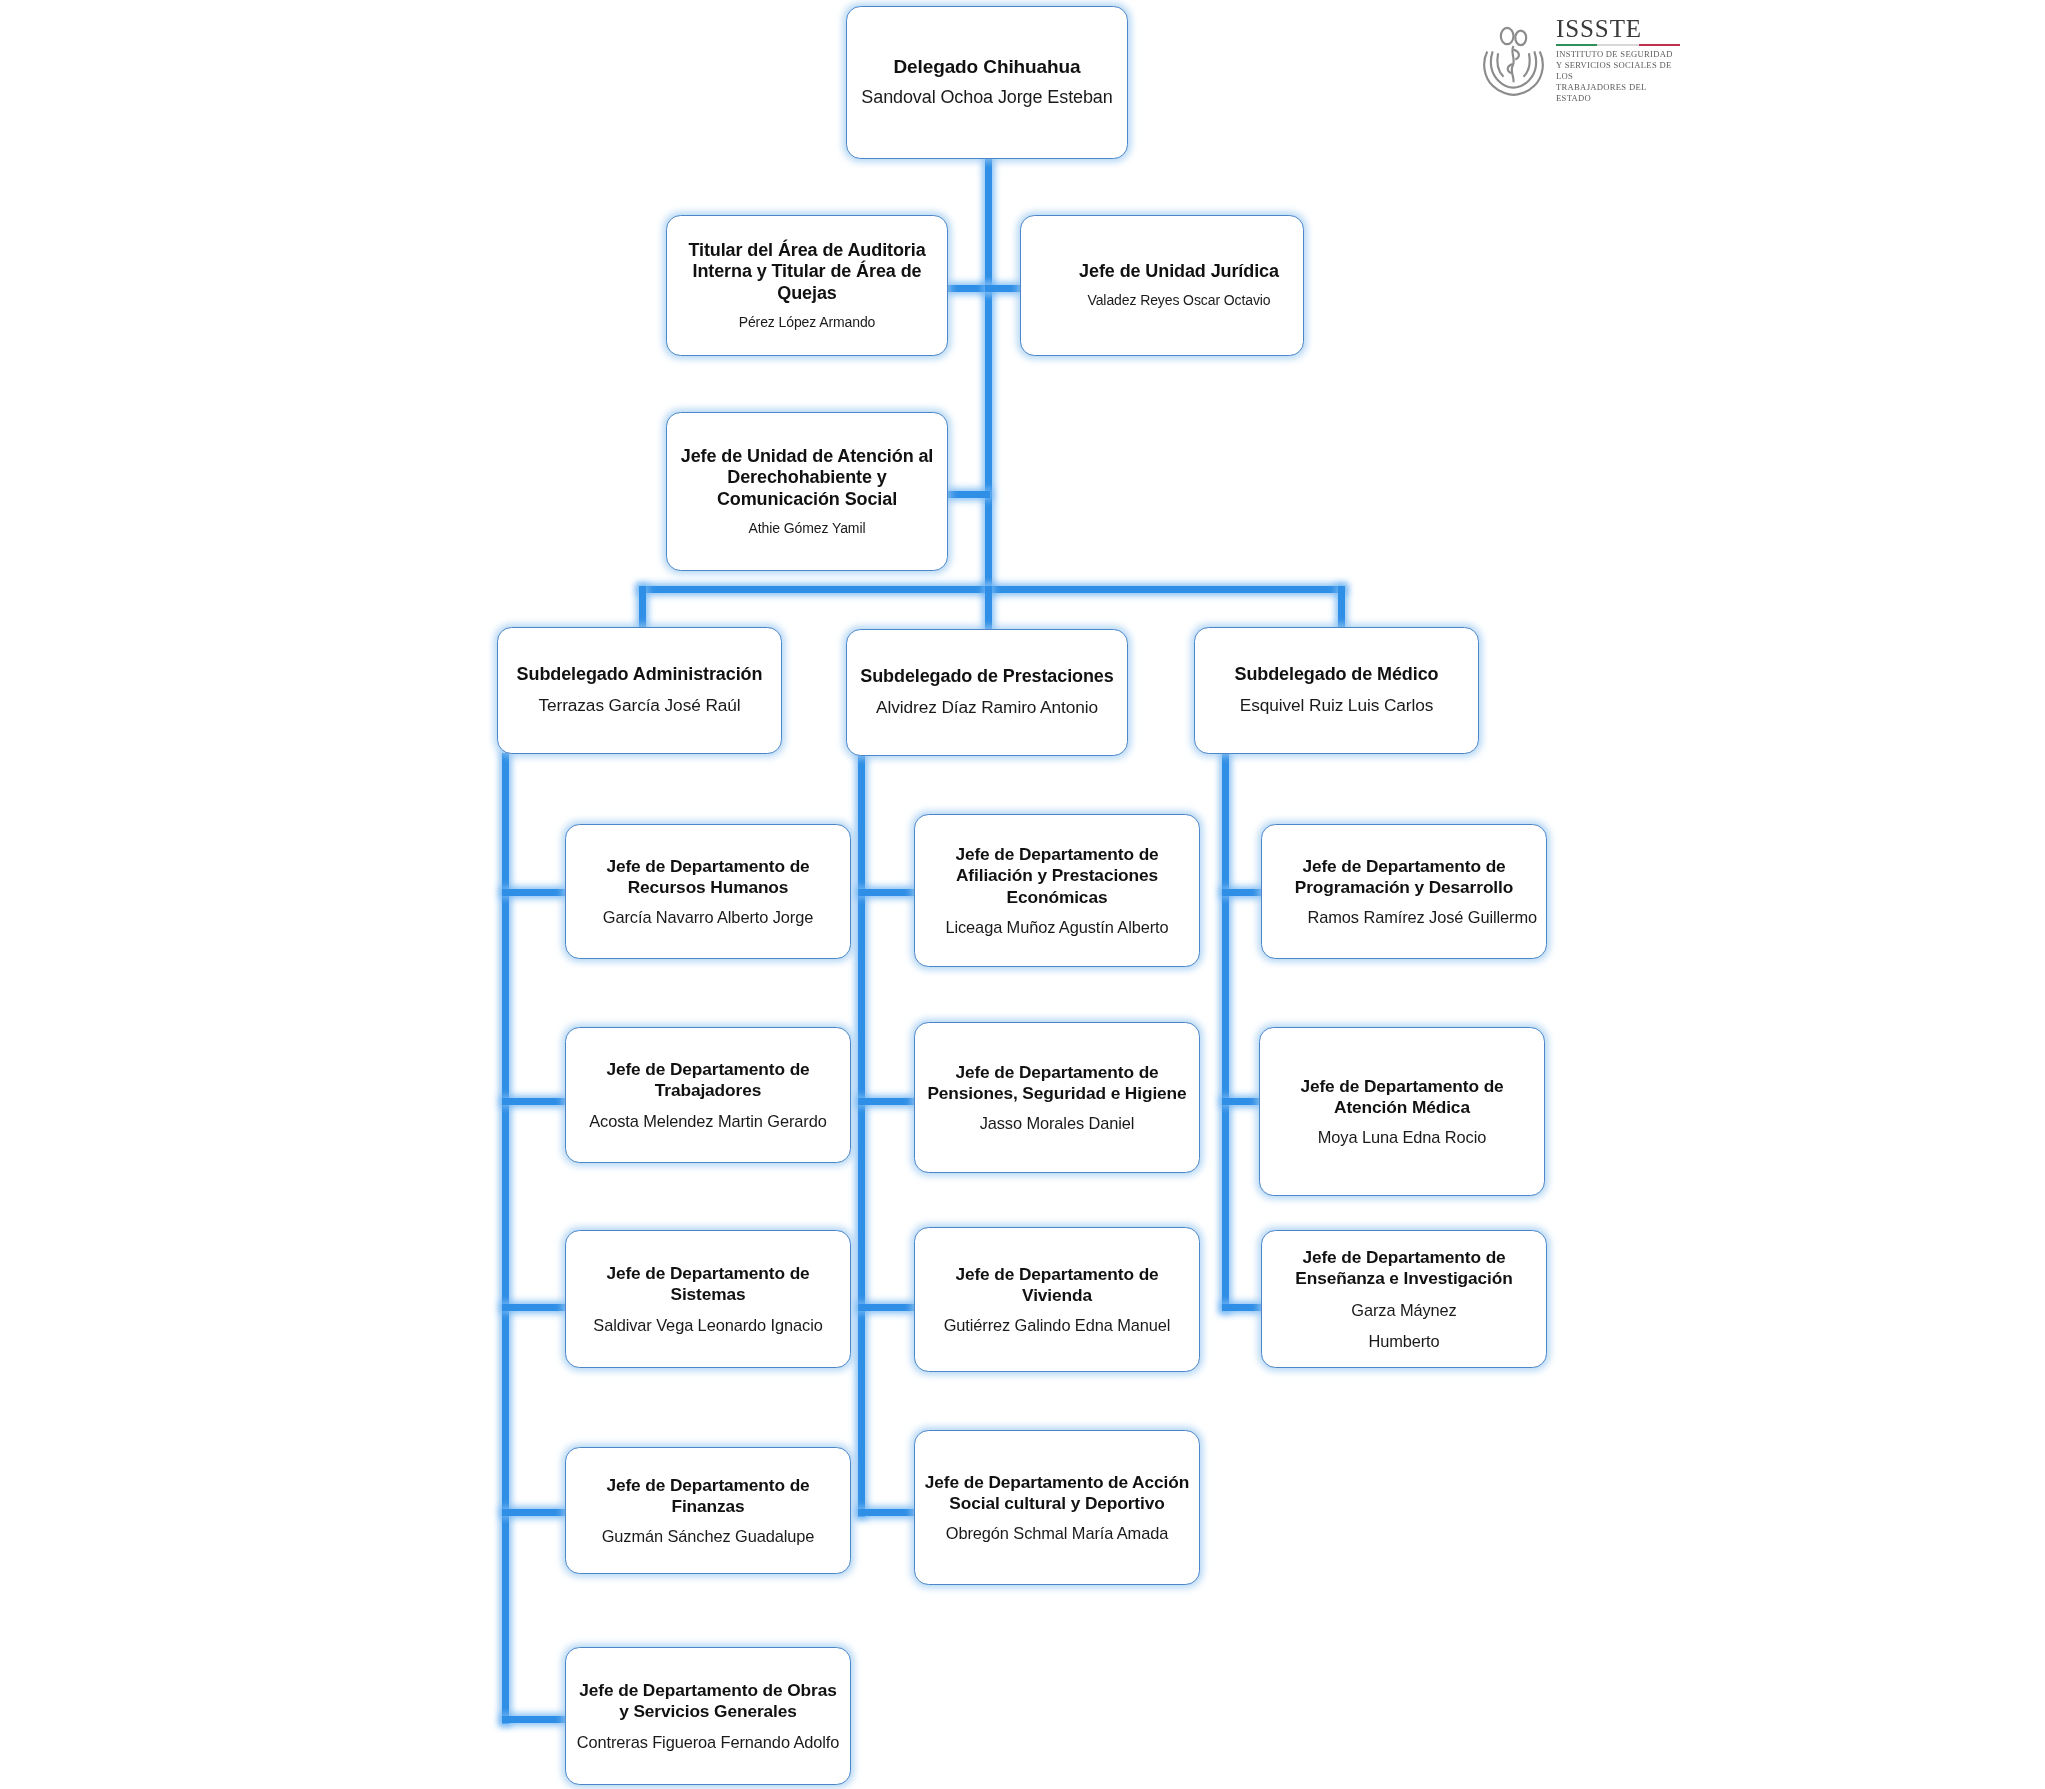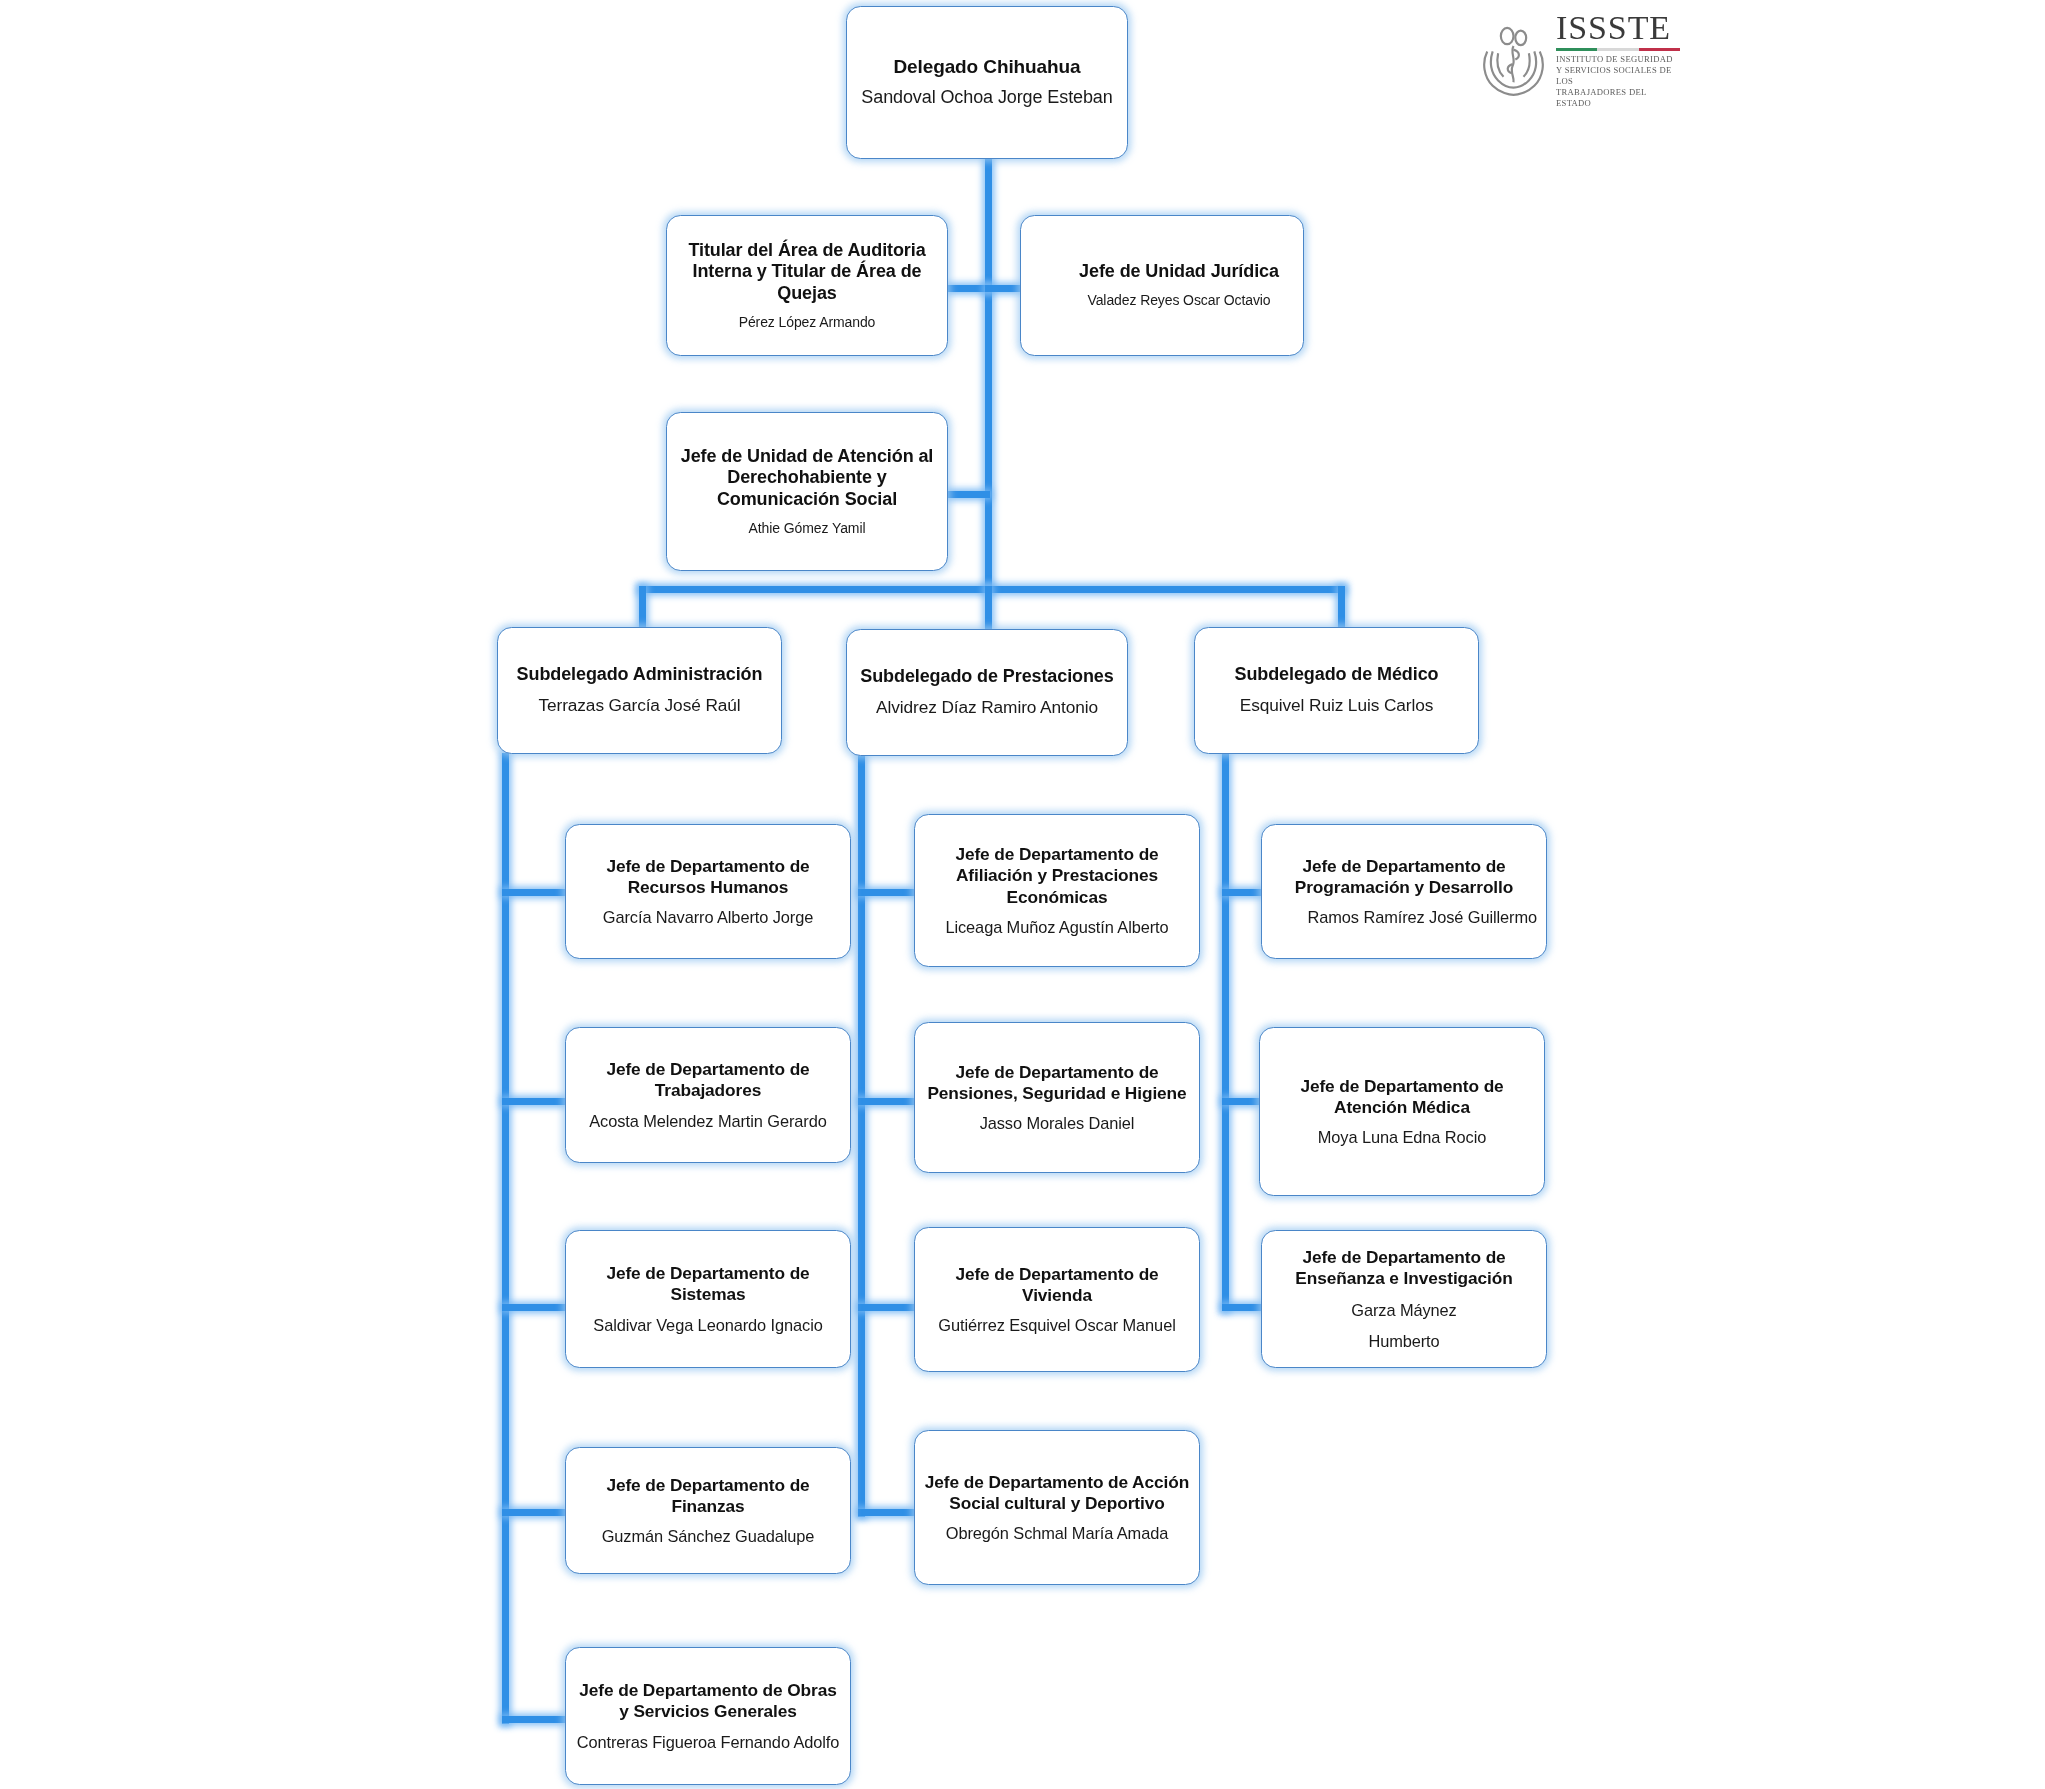--- a/index.html
+++ b/index.html
@@ -55,21 +55,21 @@
   .fs-dep .person{font-size:16.4px;}
 
   .node.clip-name .person{white-space:nowrap;}
 
   
   #logo{position:absolute;left:1480px;top:20px;width:200px;height:80px;
         display:flex;align-items:center;gap:9px;z-index:4;}
   #logo .mark{width:67px;height:73px;flex:0 0 67px;}
   #logo .wordwrap{display:flex;flex-direction:column;justify-content:center;}
   #logo .word{font-family:"Liberation Serif","DejaVu Serif",serif;
-              font-size:34px;letter-spacing:0.9px;color:#3a3a3a;line-height:1;}
+              font-size:25px;letter-spacing:0.9px;color:#3a3a3a;line-height:1;}
   #logo .rule{display:flex;height:2.7px;width:100%;margin:2.7px 0 2.7px 0;}
   #logo .rule i{display:block;height:2.7px;flex:1;}
   #logo .rule .g{background:#2f8f5b;}
   #logo .rule .w{background:#d8d8d8;}
   #logo .rule .r{background:#c0304a;}
   #logo .sub{font-family:"Liberation Serif","DejaVu Serif",serif;
              font-size:8.6px;line-height:1.28;color:#5d5d5d;
              letter-spacing:0.3px;text-transform:uppercase;}
 </style>
 </head>
@@ -204,21 +204,21 @@
     <div class="person">Contreras Figueroa Fernando Adolfo</div>
   </div>
 
   <div class="node fs-dep" style="left:914px;top:1022px;width:286px;height:151px;">
     <div class="title">Jefe de Departamento de Pensiones, Seguridad e Higiene</div>
     <div class="person">Jasso Morales Daniel</div>
   </div>
 
   <div class="node fs-dep" style="left:914px;top:1227px;width:286px;height:145px;">
     <div class="title">Jefe de Departamento de Vivienda</div>
-    <div class="person">Gutiérrez Esquivel Oscar Manuel</div>
+    <div class="person">Gutiérrez Galindo Edna Manuel</div>
   </div>
 
   <div class="node fs-dep" style="left:914px;top:1430px;width:286px;height:155px;">
     <div class="title">Jefe de Departamento de Acción Social cultural y Deportivo</div>
     <div class="person">Obregón Schmal María Amada</div>
   </div>
 
   <div class="node fs-dep" style="left:1261px;top:824px;width:286px;height:135px;align-items:flex-end;">
     <div class="title">Jefe de Departamento de Programación y Desarrollo</div>
     <div class="person">Ramos Ramírez José Guillermo</div>

